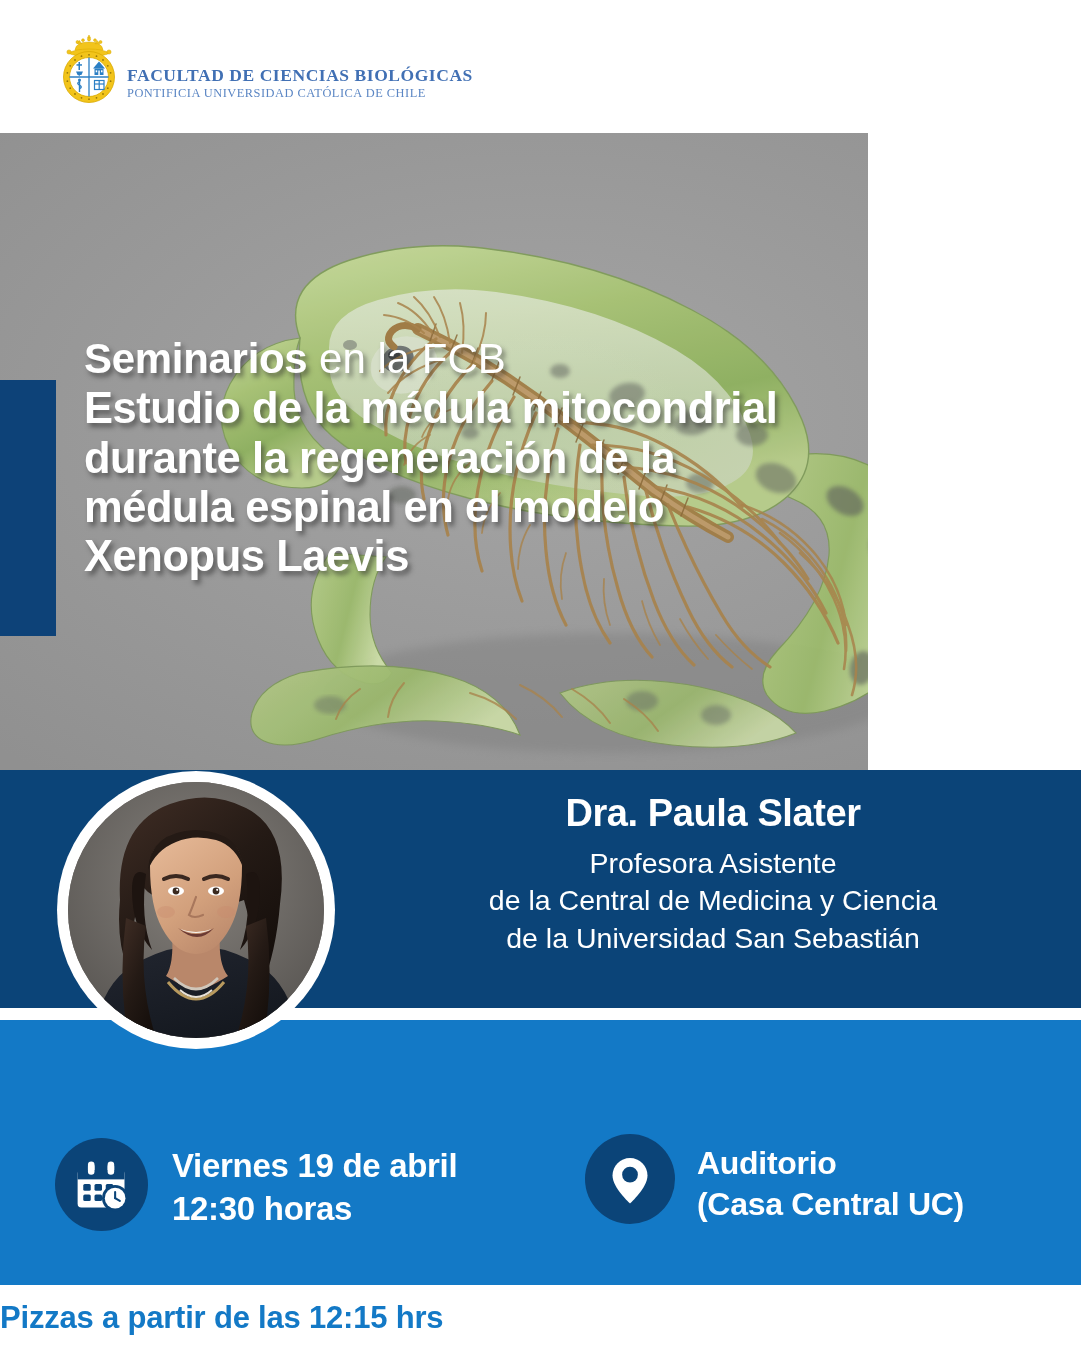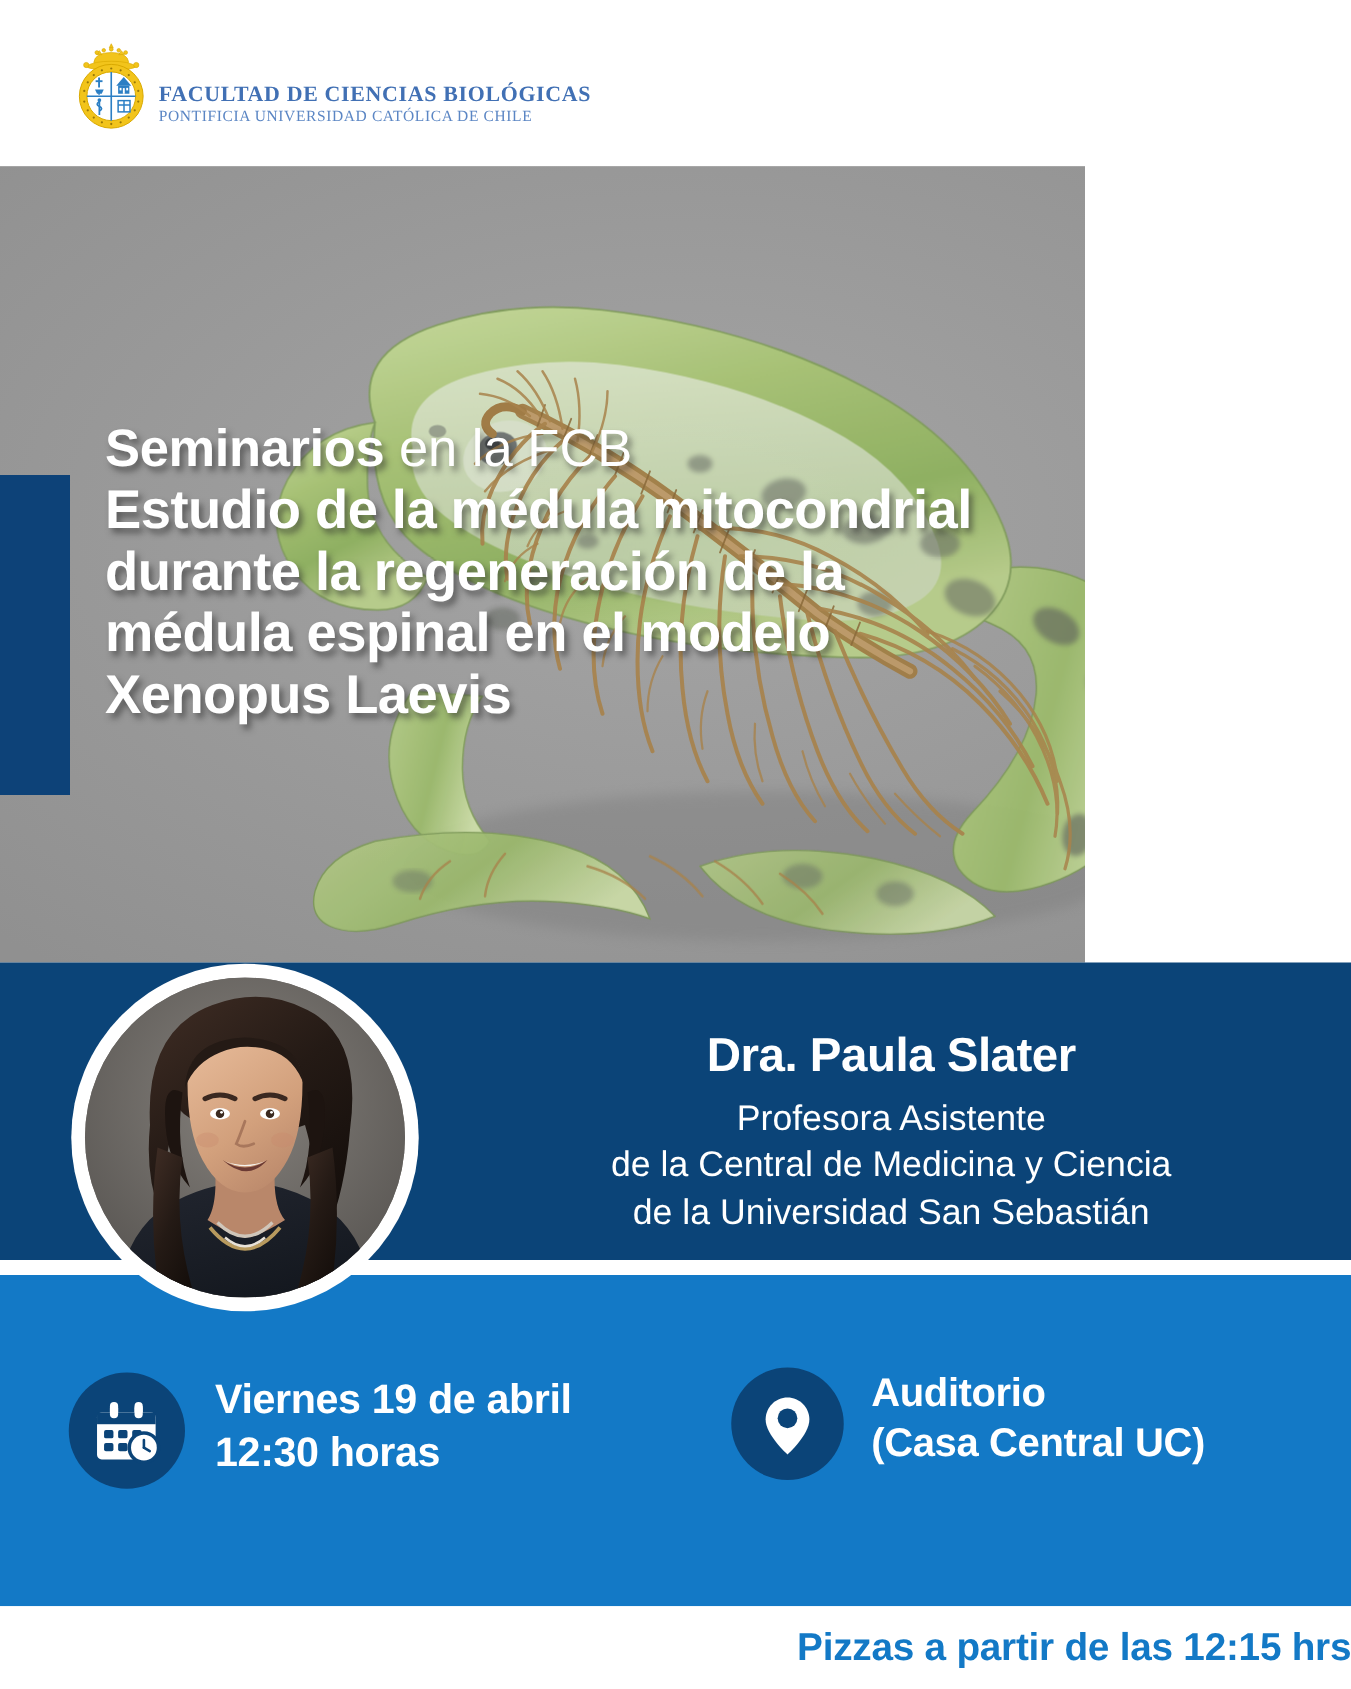--- a/index.html
+++ b/index.html
@@ -58,21 +58,21 @@
   .speaker-band {
     position:absolute; left:0; top:770px; width:1081px; height:238px;
     background:#0B4478;
   }
   .speaker-text {
     position:absolute; left:345px; top:792px; width:736px;
     text-align:center; color:#ffffff;
   }
   .sp-name {
     font-size:38px; font-weight:bold; letter-spacing:-0.4px;
-    line-height:1.15; margin-bottom:9px;margin-top:32px;
+    line-height:1.15; margin-bottom:9px;
   }
   .sp-role { font-size:28.5px; font-weight:normal; line-height:1.32; }
   .sp-role div { white-space:nowrap; }
 
   
   .portrait {
     position:absolute; left:57px; top:771px;
     width:278px; height:278px; border-radius:50%;
     background:#ffffff; padding:11px; z-index:6;
   }
@@ -85,39 +85,39 @@
   .sep-white {
     position:absolute; left:0; top:1008px; width:1081px; height:12px;
     background:#ffffff;
   }
 
   
   .info-band {
     position:absolute; left:0; top:1020px; width:1081px; height:265px;
     background:#1379C6;
   }
-  .info-item { position:absolute; display:flex; align-items:flex-start; }
+  .info-item { position:absolute; display:flex; align-items:flex-end;margin-top:40px; }
   .info-date { left:55px; top:1098px; }
   .info-place { left:585px; top:1094px; }
   .icon-circle {
     width:93px; height:93px; border-radius:50%; background:#0B4478;
     flex:0 0 93px; display:flex; align-items:center; justify-content:center;
   }
   .icon-circle.place { width:90px; height:90px; flex:0 0 90px; }
   .info-lines {
     margin-left:24px; color:#ffffff; font-weight:bold;
     font-size:33px; line-height:1.30; letter-spacing:-0.3px;
   }
   .info-place .info-lines { margin-left:22px; font-size:32px; line-height:1.26; }
   .info-lines div { white-space:nowrap; }
 
   
   .footer {
     position:absolute; left:0; top:1285px; width:1081px; height:66px;
-    background:#ffffff; display:flex; align-items:center; justify-content:flex-end;
+    background:#ffffff; display:flex; align-items:center; justify-content:flex-start;
   }
   .footer-text {
     color:#1379C6; font-size:31px; font-weight:bold;
     letter-spacing:-0.2px; white-space:nowrap;
   }
 </style>
 </head>
 <body>
 
 <div class="header">

